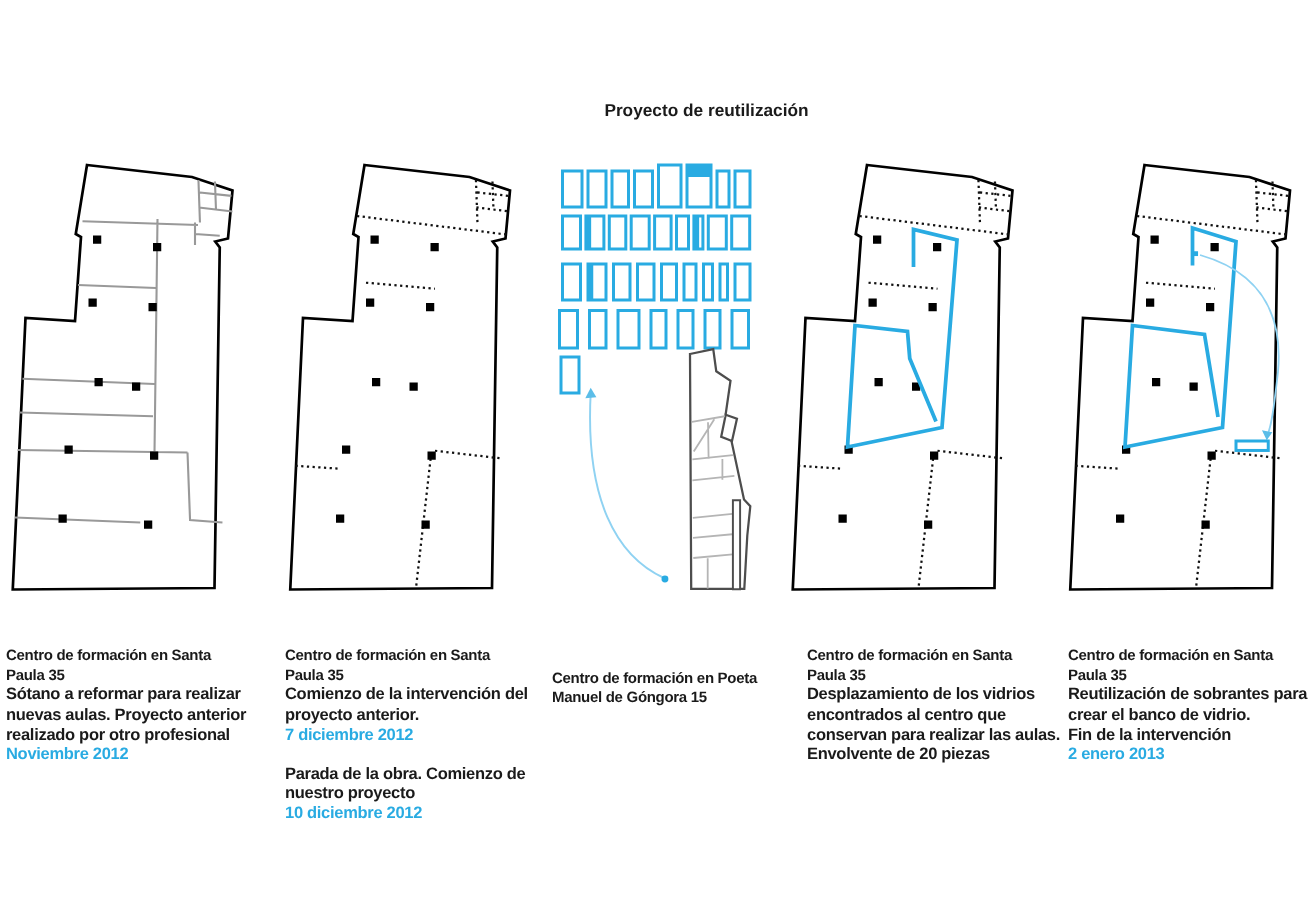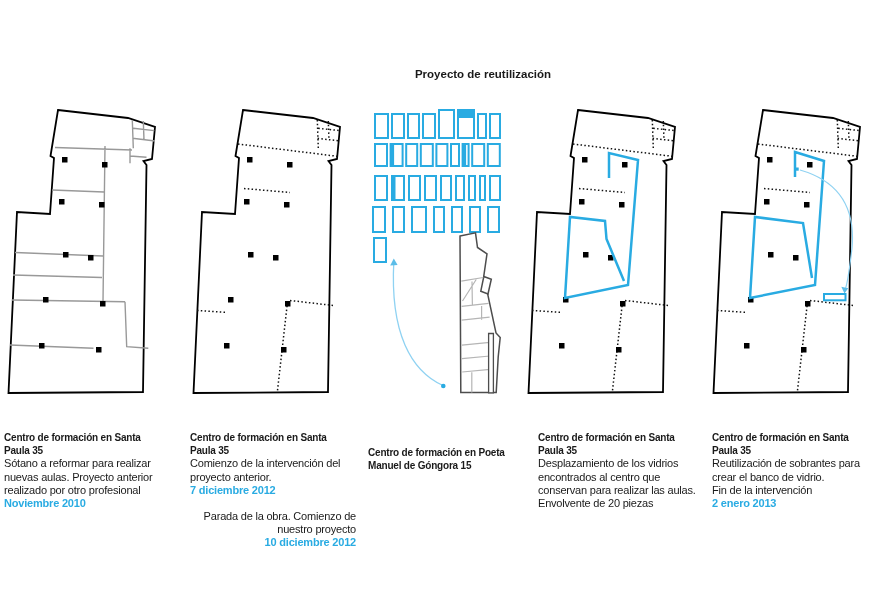--- a/index.html
+++ b/index.html
@@ -1,25 +1,25 @@
 <!DOCTYPE html>
 <html><head>
 <meta charset="utf-8">
 <style>
   html,body{margin:0;padding:0;background:#fff;}
   #canvas{position:relative;width:876px;height:615px;background:#fff;overflow:hidden;
           font-family:"Liberation Sans",sans-serif;color:#1a1a1a;}
   #plans-svg{position:absolute;left:0;top:0;}
-  .page-title{position:absolute;top:68px;left:352px;width:262px;text-align:center;
+  .page-title{position:absolute;top:68px;left:340px;width:262px;text-align:center;
               font-size:11.5px;font-weight:bold;letter-spacing:0;}
   .panel{position:absolute;top:431px;font-size:11px;line-height:13.2px;letter-spacing:-0.2px;}
   .panel h3{margin:0;font-size:10px;font-weight:bold;white-space:pre-line;}
-  .panel p{margin:0;white-space:pre-line;}
+  .panel p{margin:0;white-space:pre-line;font-weight:bold;}
   .panel .date{color:#29abe2;font-weight:bold;}
-  .panel .para + .para{margin-top:13px;text-align:right;}
+  .panel .para + .para{margin-top:13px;}
   .outline{fill:none;stroke:#000;stroke-width:1.8px;}
   .solid-int{fill:none;stroke:#999;stroke-width:1.4px;}
   .dotted-int{fill:none;stroke:#111;stroke-width:1.5px;stroke-dasharray:1.5 2.3;}
   .blue-wall{fill:none;stroke:#29abe2;stroke-width:2.5px;stroke-linejoin:miter;}
   .arc{fill:none;stroke:#8fd2f2;stroke-width:1.3px;}
   .p3-outer{fill:#fff;stroke:#4d4d4d;stroke-width:1.5px;}
   .p3-int{fill:none;stroke:#b5b5b5;stroke-width:1.2px;}
 </style>
 </head>
 <body>
@@ -128,21 +128,21 @@
       <rect x="111" y="194" width="21.5" height="6.3" fill="#fff" stroke="#29abe2" stroke-width="2"></rect>
     </g>
   </svg>
 
   <div id="panels">
       <div class="panel" style="left: 4px; width: 166px;">
         <h3>Centro de formación en Santa
 Paula 35</h3>
         <div class="para">
           <p>Sótano a reformar para realizar nuevas aulas. Proyecto anterior realizado por otro profesional</p>
-          <p class="date">Noviembre 2010</p>
+          <p class="date">Noviembre 2012</p>
         </div>
       </div>
       <div class="panel" style="left: 190px; width: 166px;">
         <h3>Centro de formación en Santa
 Paula 35</h3>
         <div class="para">
           <p>Comienzo de la intervención del proyecto anterior.</p>
           <p class="date">7 diciembre 2012</p>
         </div>
         <div class="para">

